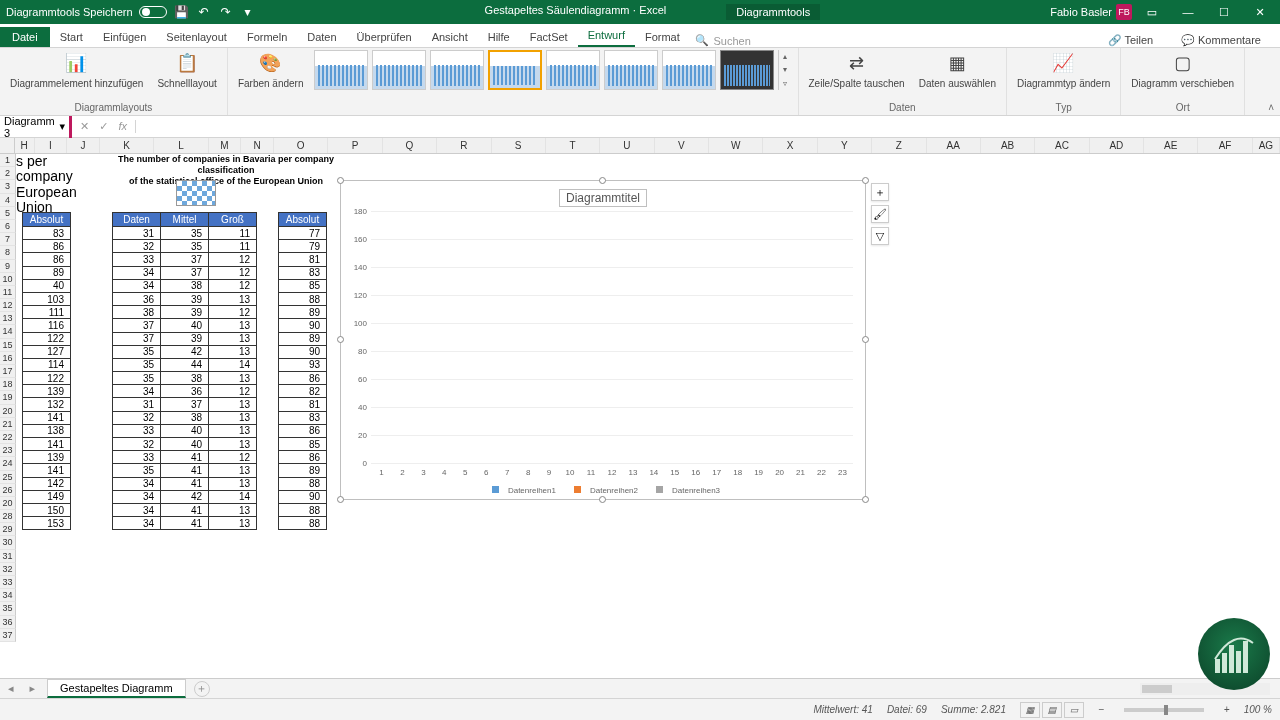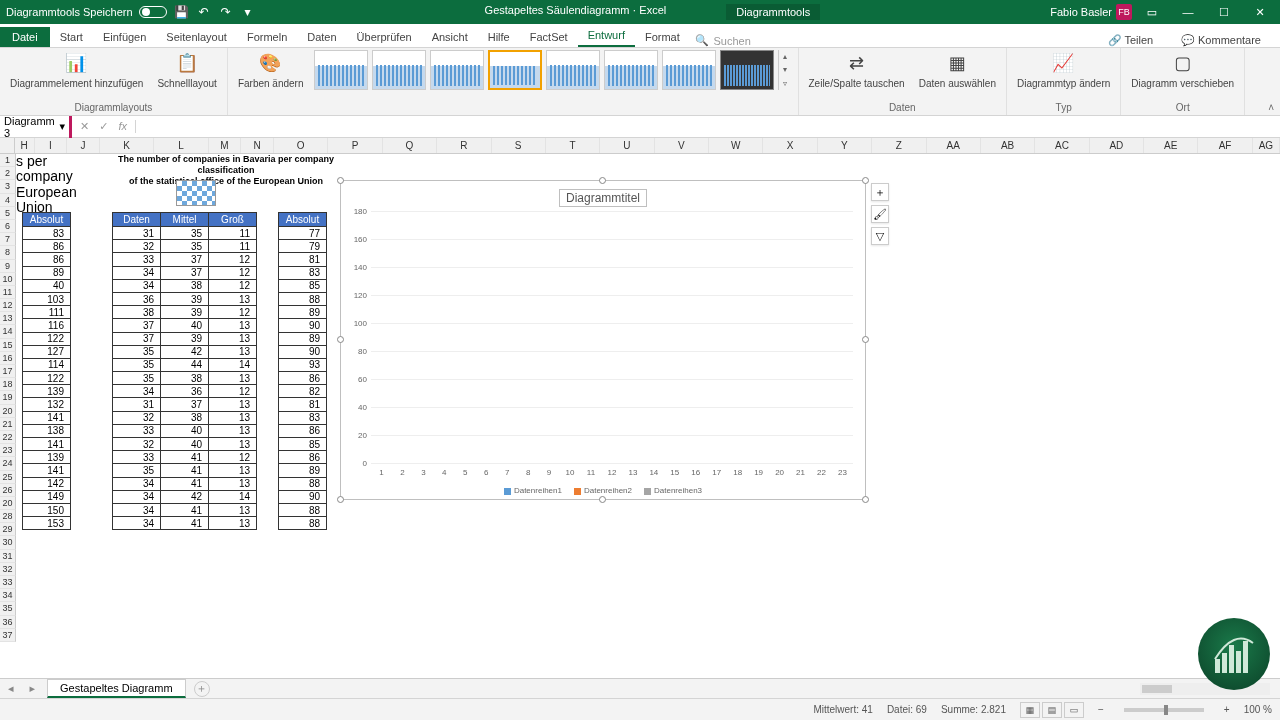--- a/index.html
+++ b/index.html
@@ -77,35 +77,35 @@
 .chart-title{position:absolute;top:8px;left:50%;transform:translateX(-50%);font-size:12px;color:#555;border:1px solid #bfbfbf;padding:1px 6px;}
 .plot{position:absolute;top:30px;left:30px;right:12px;bottom:36px;}
 .ytick{position:absolute;left:-24px;font-size:8px;color:#666;text-align:right;width:20px;transform:translateY(50%);}
 .grid-line{position:absolute;left:0;right:0;border-top:1px solid #eee;}
 .bars{position:absolute;left:0;right:0;bottom:0;top:0;display:flex;align-items:flex-end;justify-content:space-around;}
 .bar{width:12px;display:flex;flex-direction:column-reverse;position:relative;}
 .seg{width:100%;}
 .s1{background:#5b9bd5;} .s2{background:#ed7d31;} .s3{background:#a5a5a5;}
 .xtick{position:absolute;bottom:-14px;font-size:8px;color:#666;width:100%;text-align:center;}
 .legend{position:absolute;bottom:4px;left:0;right:0;display:flex;justify-content:center;gap:12px;font-size:8px;color:#666;}
-.legend span{display:flex;align-items:flex-end;gap:3px;}
+.legend span{display:flex;align-items:flex-start;gap:3px;margin-left:6px;}
 .lg{width:7px;height:7px;display:inline-block;}
 .side-btns{position:absolute;right:-24px;top:2px;display:flex;flex-direction:column;gap:4px;}
 .side-btns div{width:18px;height:18px;border:1px solid #ccc;background:#fff;display:flex;align-items:center;justify-content:center;font-size:11px;box-shadow:0 1px 2px rgba(0,0,0,.1);}
 
 
 .sheet-tabs{position:absolute;bottom:22px;left:0;right:0;height:20px;border-top:1px solid #ccc;display:flex;align-items:center;background:#f3f3f3;font-size:11px;}
 .sheet-tabs .nav{padding:0 8px;color:#888;}
 .sheet-tab{padding:2px 12px;background:#fff;border:1px solid #ccc;border-bottom:2px solid #0c6d3e;margin-left:4px;}
 .add-sheet{margin-left:8px;width:16px;height:16px;border:1px solid #ccc;border-radius:50%;display:flex;align-items:center;justify-content:center;color:#888;}
 .hscroll{margin-left:auto;width:130px;height:12px;background:#eee;margin-right:10px;position:relative;}
 .hscroll::after{content:"";position:absolute;left:2px;top:2px;width:30px;height:8px;background:#ccc;}
 
 
-.statusbar{position:absolute;bottom:0;left:0;right:0;height:22px;background:#f3f3f3;border-top:1px solid #d4d4d4;display:flex;align-items:center;font-size:10px;color:#555;padding:0 8px;gap:14px;}
+.statusbar{position:absolute;bottom:0;left:0;right:0;height:22px;background:#f3f3f3;border-top:1px solid #d4d4d4;display:flex;align-items:center;font-size:10px;color:#555;padding:0 8px;gap:14px;font-style:italic;}
 .statusbar .spacer{flex:1;}
 .view-btns{display:flex;gap:2px;}
 .view-btns div{width:20px;height:16px;border:1px solid #ccc;display:flex;align-items:center;justify-content:center;font-size:9px;}
 .zoom-slider{width:80px;height:4px;background:#ccc;position:relative;margin:0 6px;}
 .zoom-slider::after{content:"";position:absolute;left:40px;top:-3px;width:4px;height:10px;background:#888;}
 
 
 .wm{position:absolute;right:10px;bottom:30px;width:72px;height:72px;border-radius:50%;background:radial-gradient(circle at 50% 40%,#1a7a4a,#0b4027);display:flex;align-items:center;justify-content:center;}
 .wm svg{width:50px;height:50px;}
 </style>

